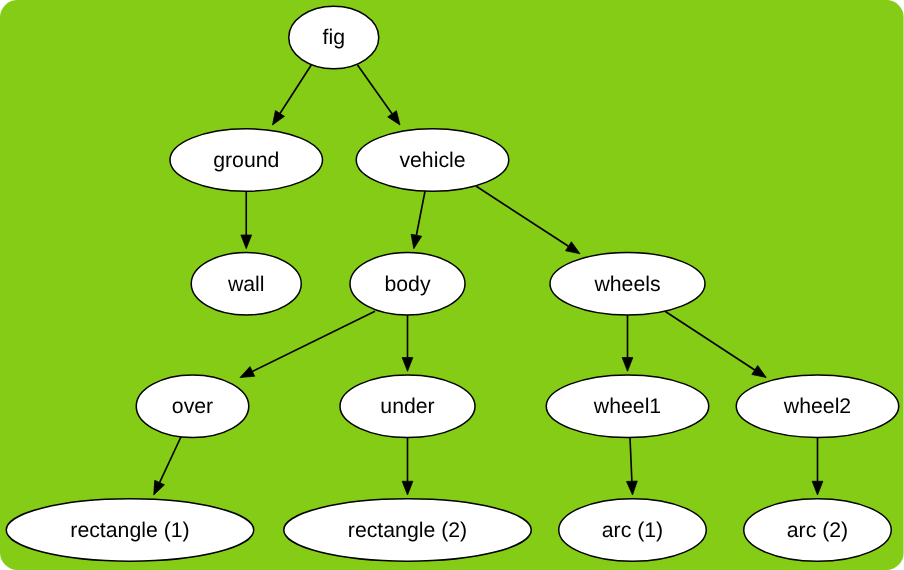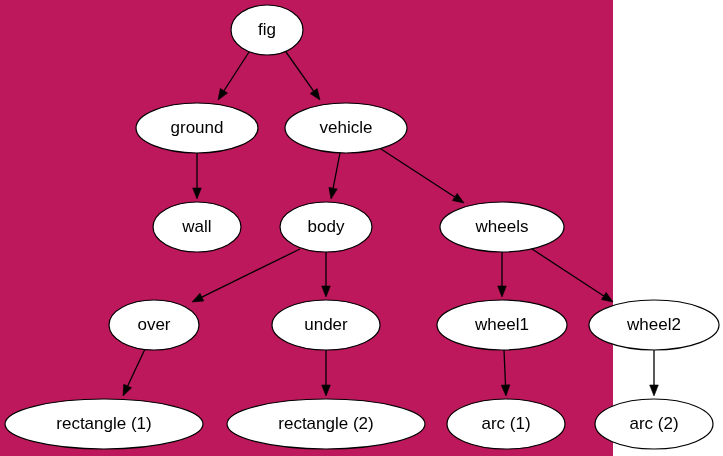--- a/index.html
+++ b/index.html
@@ -8,23 +8,24 @@
     background: #ffffff;
   }
   body {
     width: 723px;
     height: 456px;
     font-family: "Liberation Sans", sans-serif;
     overflow: hidden;
   }
   #graph-root {
     position: relative;
-    width: 613px;
+    width: 723px;
     height: 456px;
-    background: #be185d;
+    background: #84cc16;
+    border-radius: 14px;
   }
   svg#graph-canvas {
     display: block;
     width: 723px;
     height: 456px;
   }
   .node-ellipse {
     fill: #ffffff;
     stroke: #000000;
     stroke-width: 1.2;

